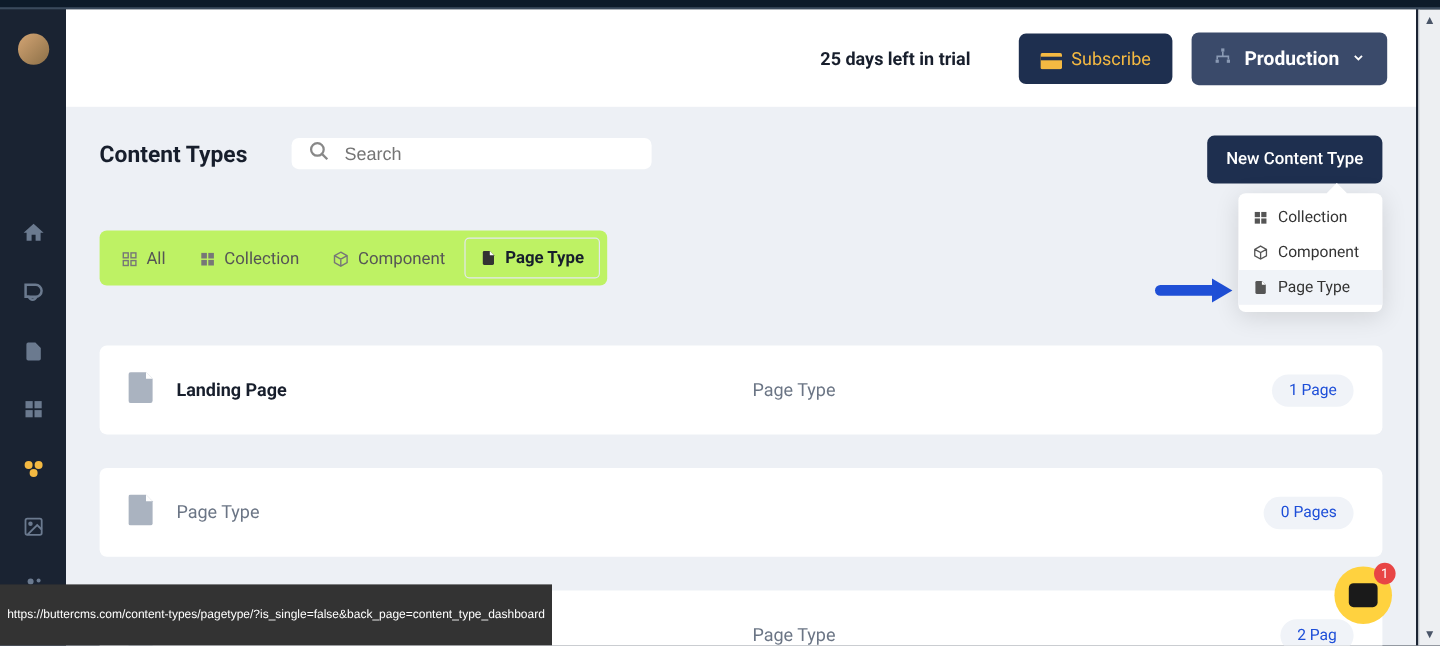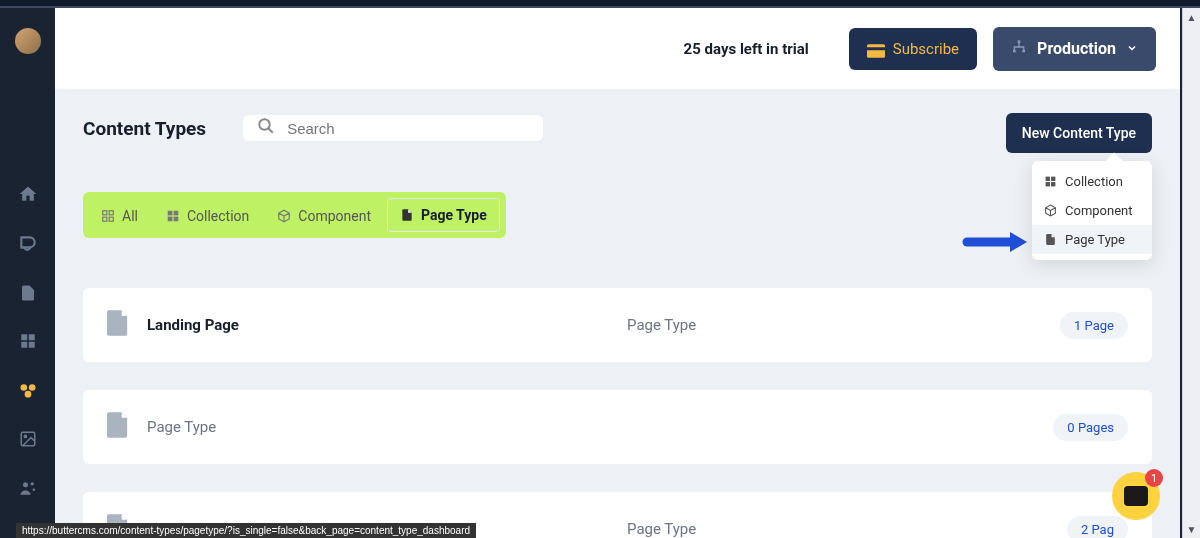--- a/index.html
+++ b/index.html
@@ -281,26 +281,26 @@
       display: flex;
       align-items: center;
       justify-content: center;
       color: #4a5568;
       font-size: 10px;
     }
     .scroll-up { top: 0; }
     .scroll-down { bottom: 0; }
     .status-bar {
       position: absolute;
-      left: 16px;
+      left: 0;
       bottom: 0;
       background: #333;
       color: #fff;
       font-size: 10px;
-      padding: 2px 6px;
+      padding: 20px 6px;
       z-index: 20;
       font-family: Arial, sans-serif;
     }
   </style>
 </head>
 <body>
 
 <div class="top-bar"></div>
 
 <div class="sidebar">

